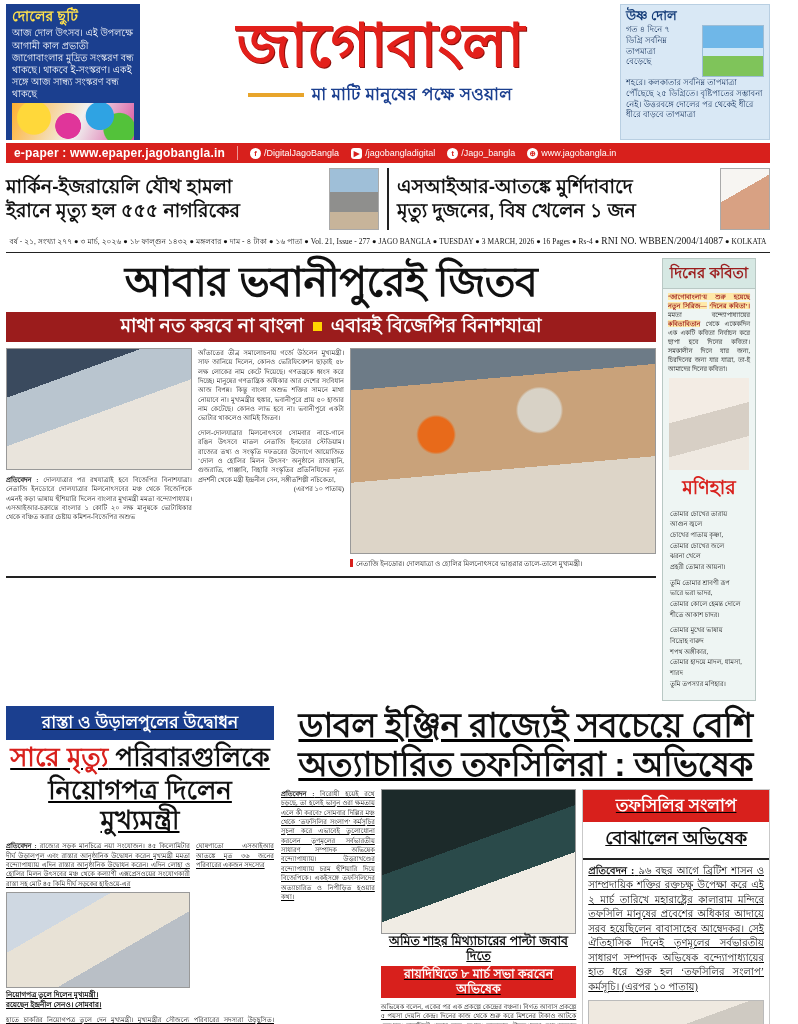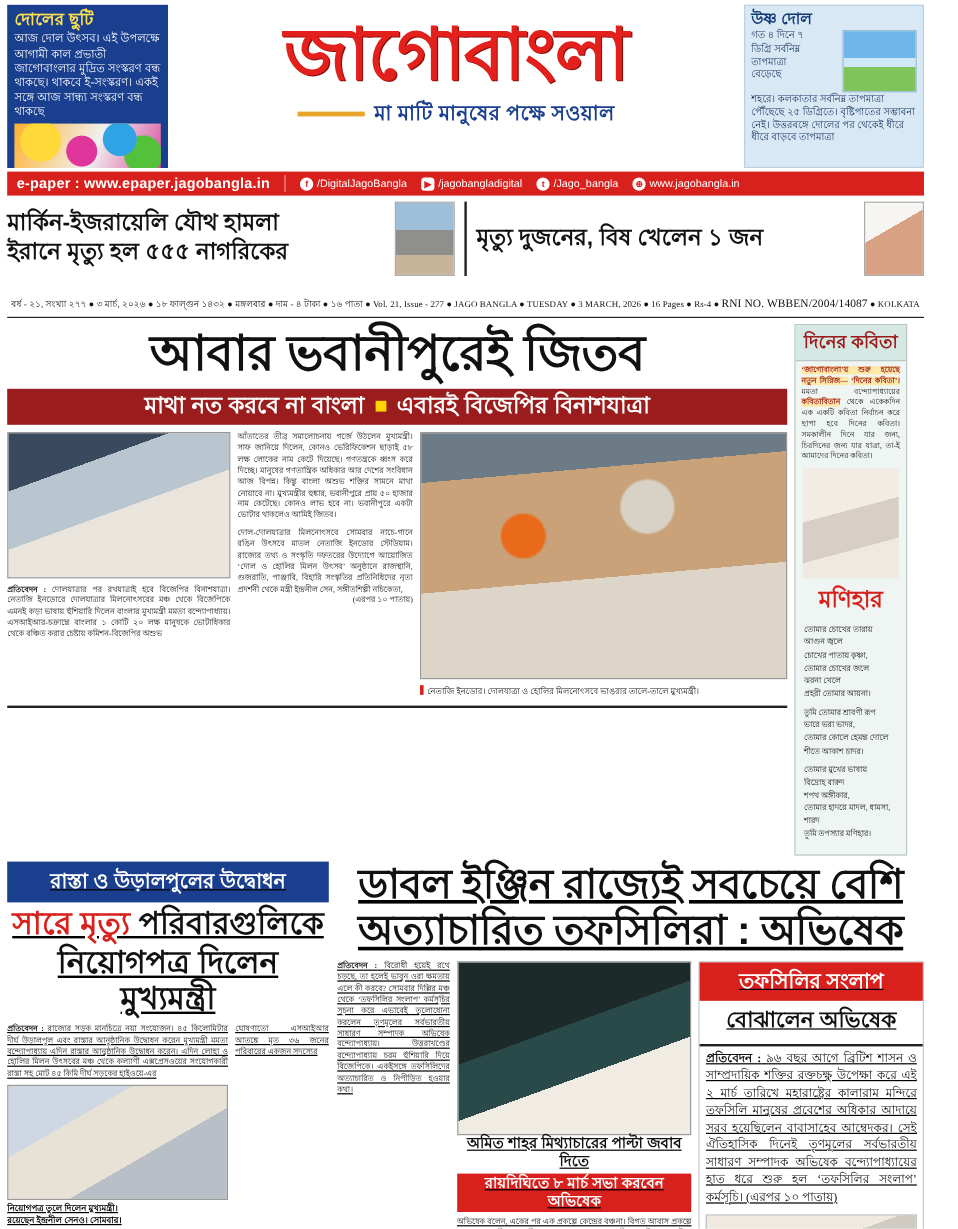--- a/index.html
+++ b/index.html
@@ -74,21 +74,21 @@
   .teaser { flex: 1; display: flex; gap: 5px; align-items: center; }
   .teaser + .teaser { border-left: 2px solid #222; padding-left: 8px; }
   .teaser-text { flex: 1; }
   .teaser-line { font-size: 19px; font-weight: bold; color: #111; line-height: 1.24; }
   .teaser-img { width: 50px; height: 62px; flex: none; border: 1px solid #aaa; }
   .ti-smoke { background: linear-gradient(#9fbfd8 0 38%, #8f8f8d 38% 72%, #c7b49a 72% 100%); }
   .ti-hand  { background: linear-gradient(150deg, #f7f5f2 0 38%, #d8a183 38% 100%); }
 
   
   .infoline {
-    margin: 18px 6px 0 6px; padding-bottom: 4px;
+    margin: 6px 6px 0 6px; padding-bottom: 4px;
     border-bottom: 1.5px solid #222;
     font-family: "Liberation Serif", serif;
     font-size: 7.4px; text-align: center; color: #111; letter-spacing: .1px;
   }
   .infoline .rni { font-size: 9.5px; }
 
   
   .body-grid { display: flex; margin: 5px 20px 0 6px; gap: 6px; }
   .main-col { width: 650px; }
   .right-col { width: 134px; }
@@ -227,20 +227,21 @@
   <div class="teasers">
     <div class="teaser">
       <div class="teaser-text">
         <div class="teaser-line">মার্কিন-ইজরায়েলি যৌথ হামলা</div>
         <div class="teaser-line">ইরানে মৃত্যু হল ৫৫৫ নাগরিকের</div>
       </div>
       <div class="teaser-img ti-smoke"></div>
     </div>
     <div class="teaser">
       <div class="teaser-text">
+        <div class="teaser-line">এসআইআর-আতঙ্কে মুর্শিদাবাদে</div>
         <div class="teaser-line">মৃত্যু দুজনের, বিষ খেলেন ১ জন</div>
       </div>
       <div class="teaser-img ti-hand"></div>
     </div>
   </div>
 
   <div class="infoline">
     <span>বর্ষ - ২১, সংখ্যা ২৭৭ ● ৩ মার্চ, ২০২৬ ● ১৮ ফাল্গুন ১৪৩২ ● মঙ্গলবার ● দাম - ৪ টাকা ● ১৬ পাতা ●</span><span> Vol. 21, Issue - 277 ● JAGO BANGLA ● TUESDAY ● 3 MARCH, 2026 ● 16 Pages ● Rs-4 ● </span><span class="rni">RNI NO. WBBEN/2004/14087</span><span> ● KOLKATA</span>
   </div>
 

